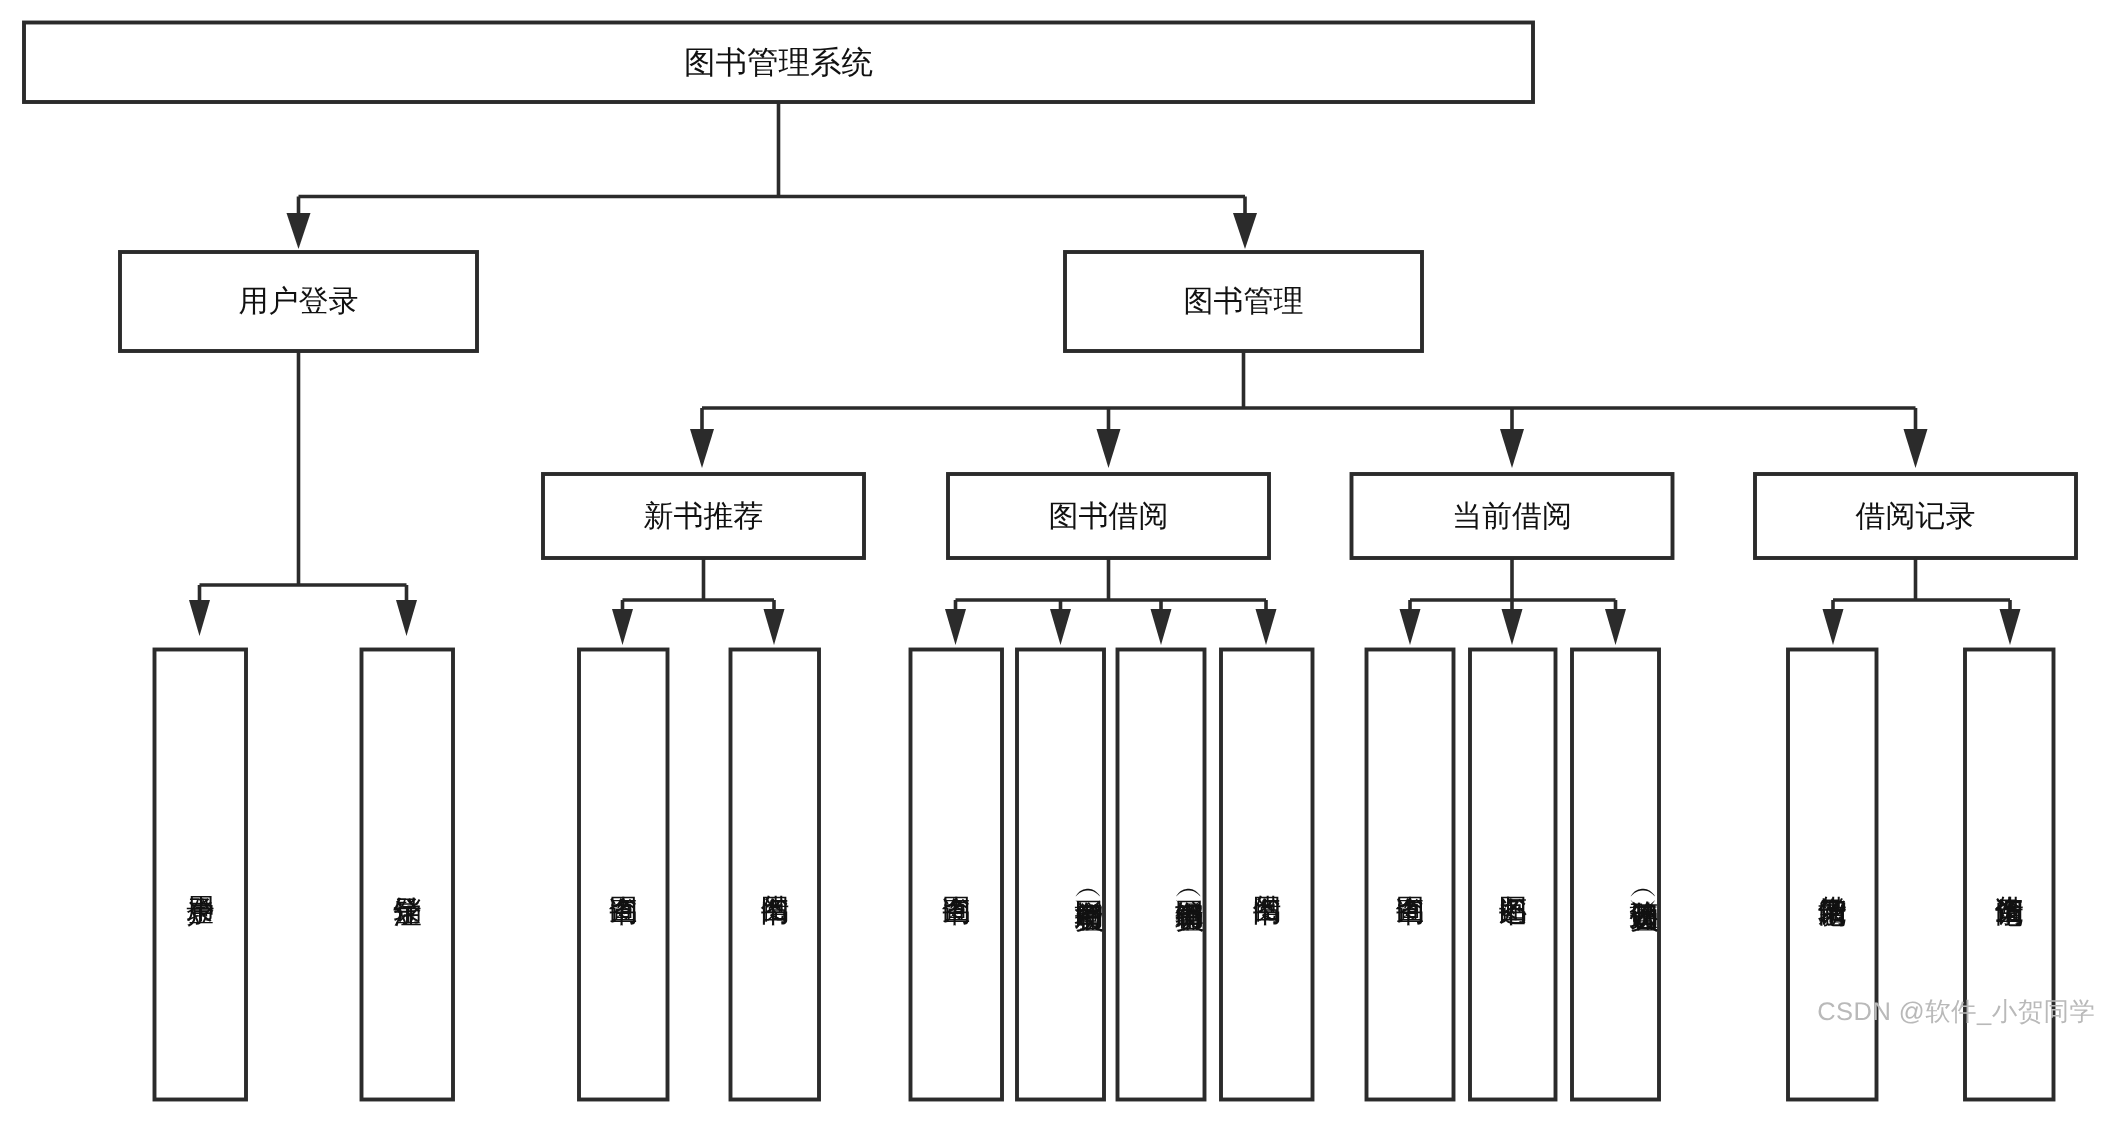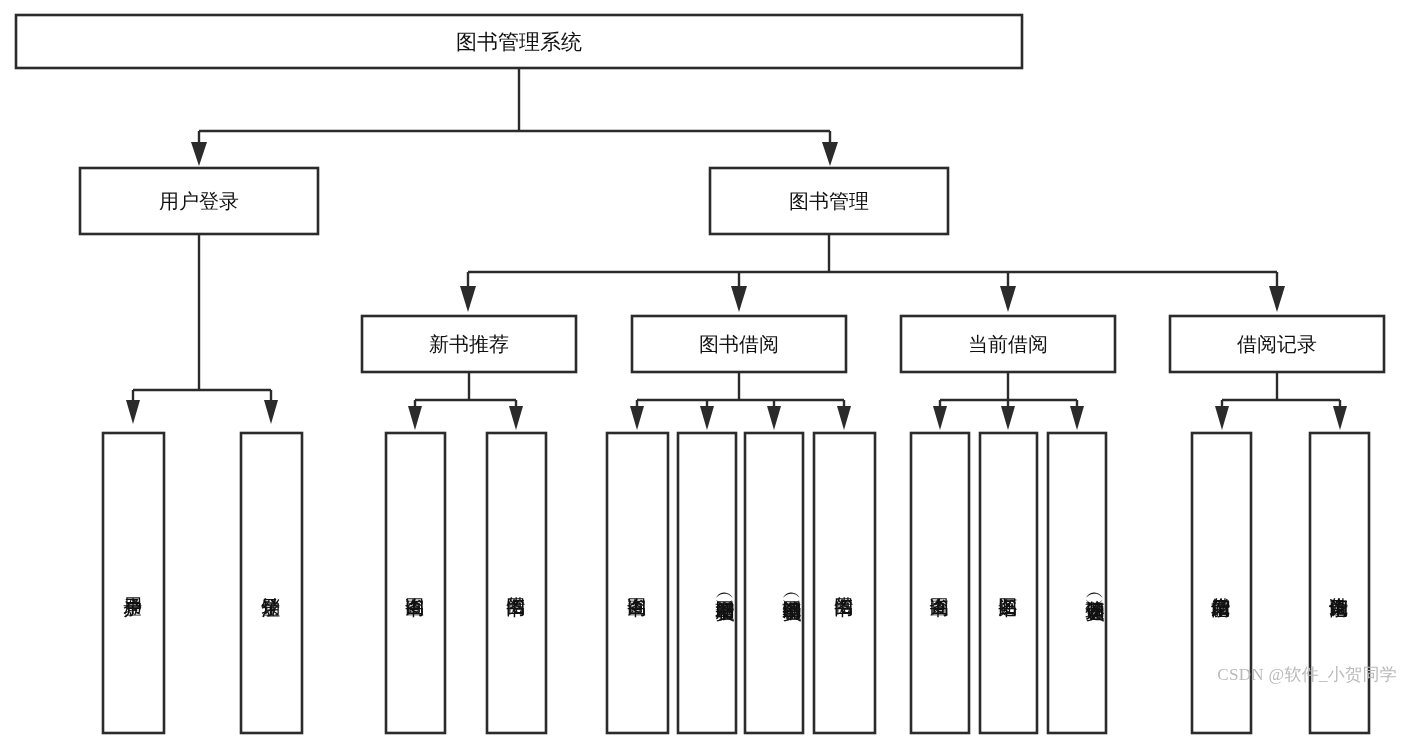--- a/index.html
+++ b/index.html
@@ -63,21 +63,21 @@
     writing-mode: vertical-rl;
     text-orientation: upright;
     white-space: nowrap;
     letter-spacing: 0.02em;
     pointer-events: none;
   }
   .watermark {
     position: absolute;
     right: 8px;
     bottom: 4px;
-    font-family: Liberation Serif, serif;
+    font-family: Liberation Sans, sans-serif;
     font-size: 17px;
     color: #b9b9b9;
     white-space: nowrap;
     letter-spacing: 0.3px;
   }
 </style>
 </head>
 <body>
 
 <div id="diagram-root">

